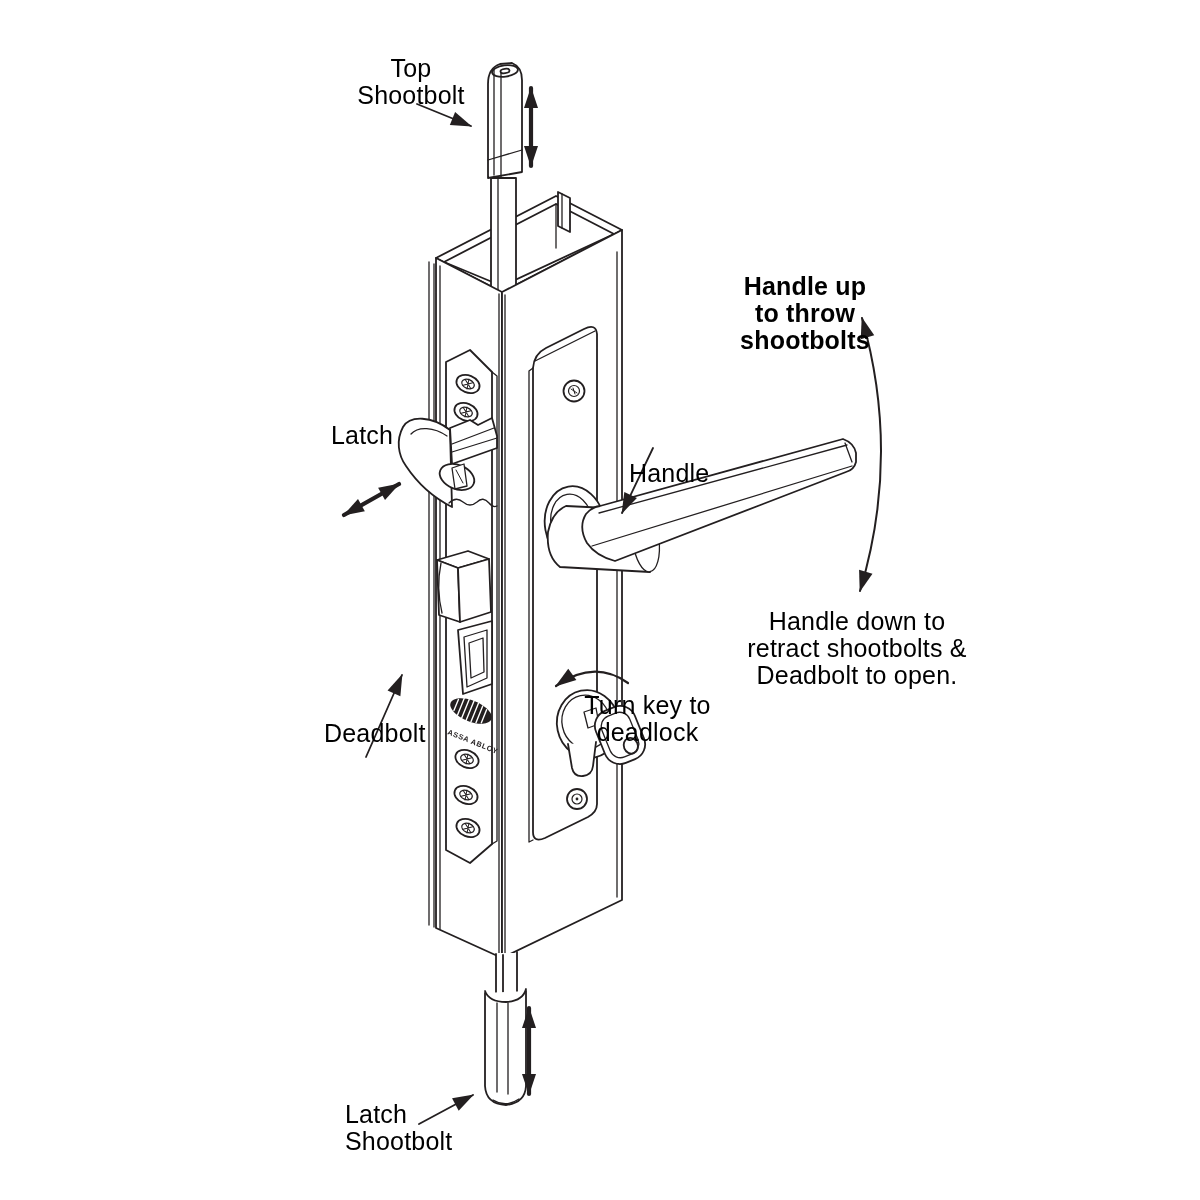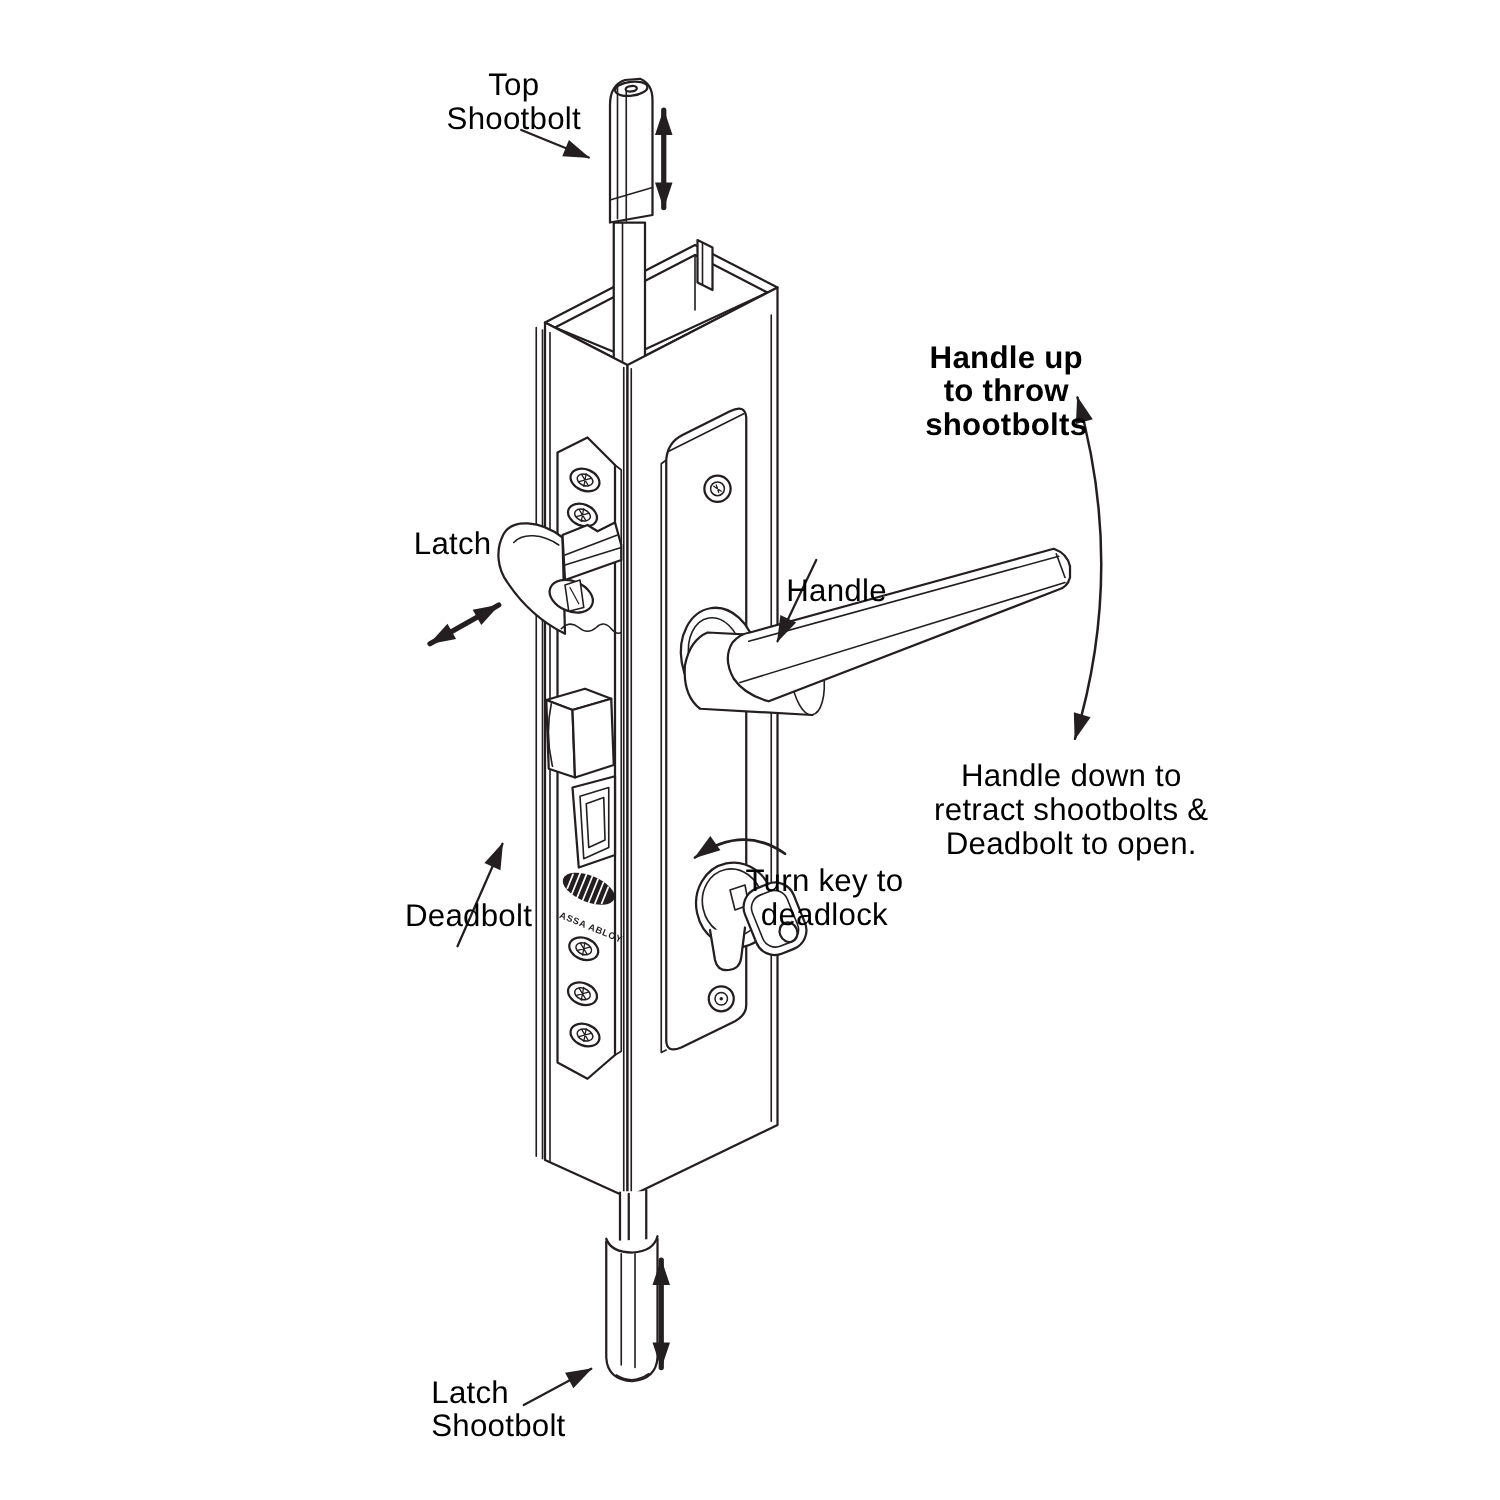--- a/index.html
+++ b/index.html
@@ -213,20 +213,20 @@
   <div class="lbl" style="left:629px;top:417px;margin-top:43px;">Handle</div>
 
   <div class="lbl center" style="left:714px;top:273px;width:182px;font-weight:bold;">Handle up
 to throw
 shootbolts</div>
 
   <div class="lbl center" style="left:736px;top:608px;width:242px;">Handle down to
 retract shootbolts &amp;
 Deadbolt to open.</div>
 
-  <div class="lbl center" style="left:592px;top:692px;width:135px;">Turn key to
+  <div class="lbl center" style="left:580px;top:692px;width:135px;">Turn key to
 deadlock</div>
 
   <div class="lbl" style="left:324px;top:720px;">Deadbolt</div>
 
   <div class="lbl" style="left:345px;top:1101px;">Latch
 Shootbolt</div>
 </div>
 
 </body></html>

